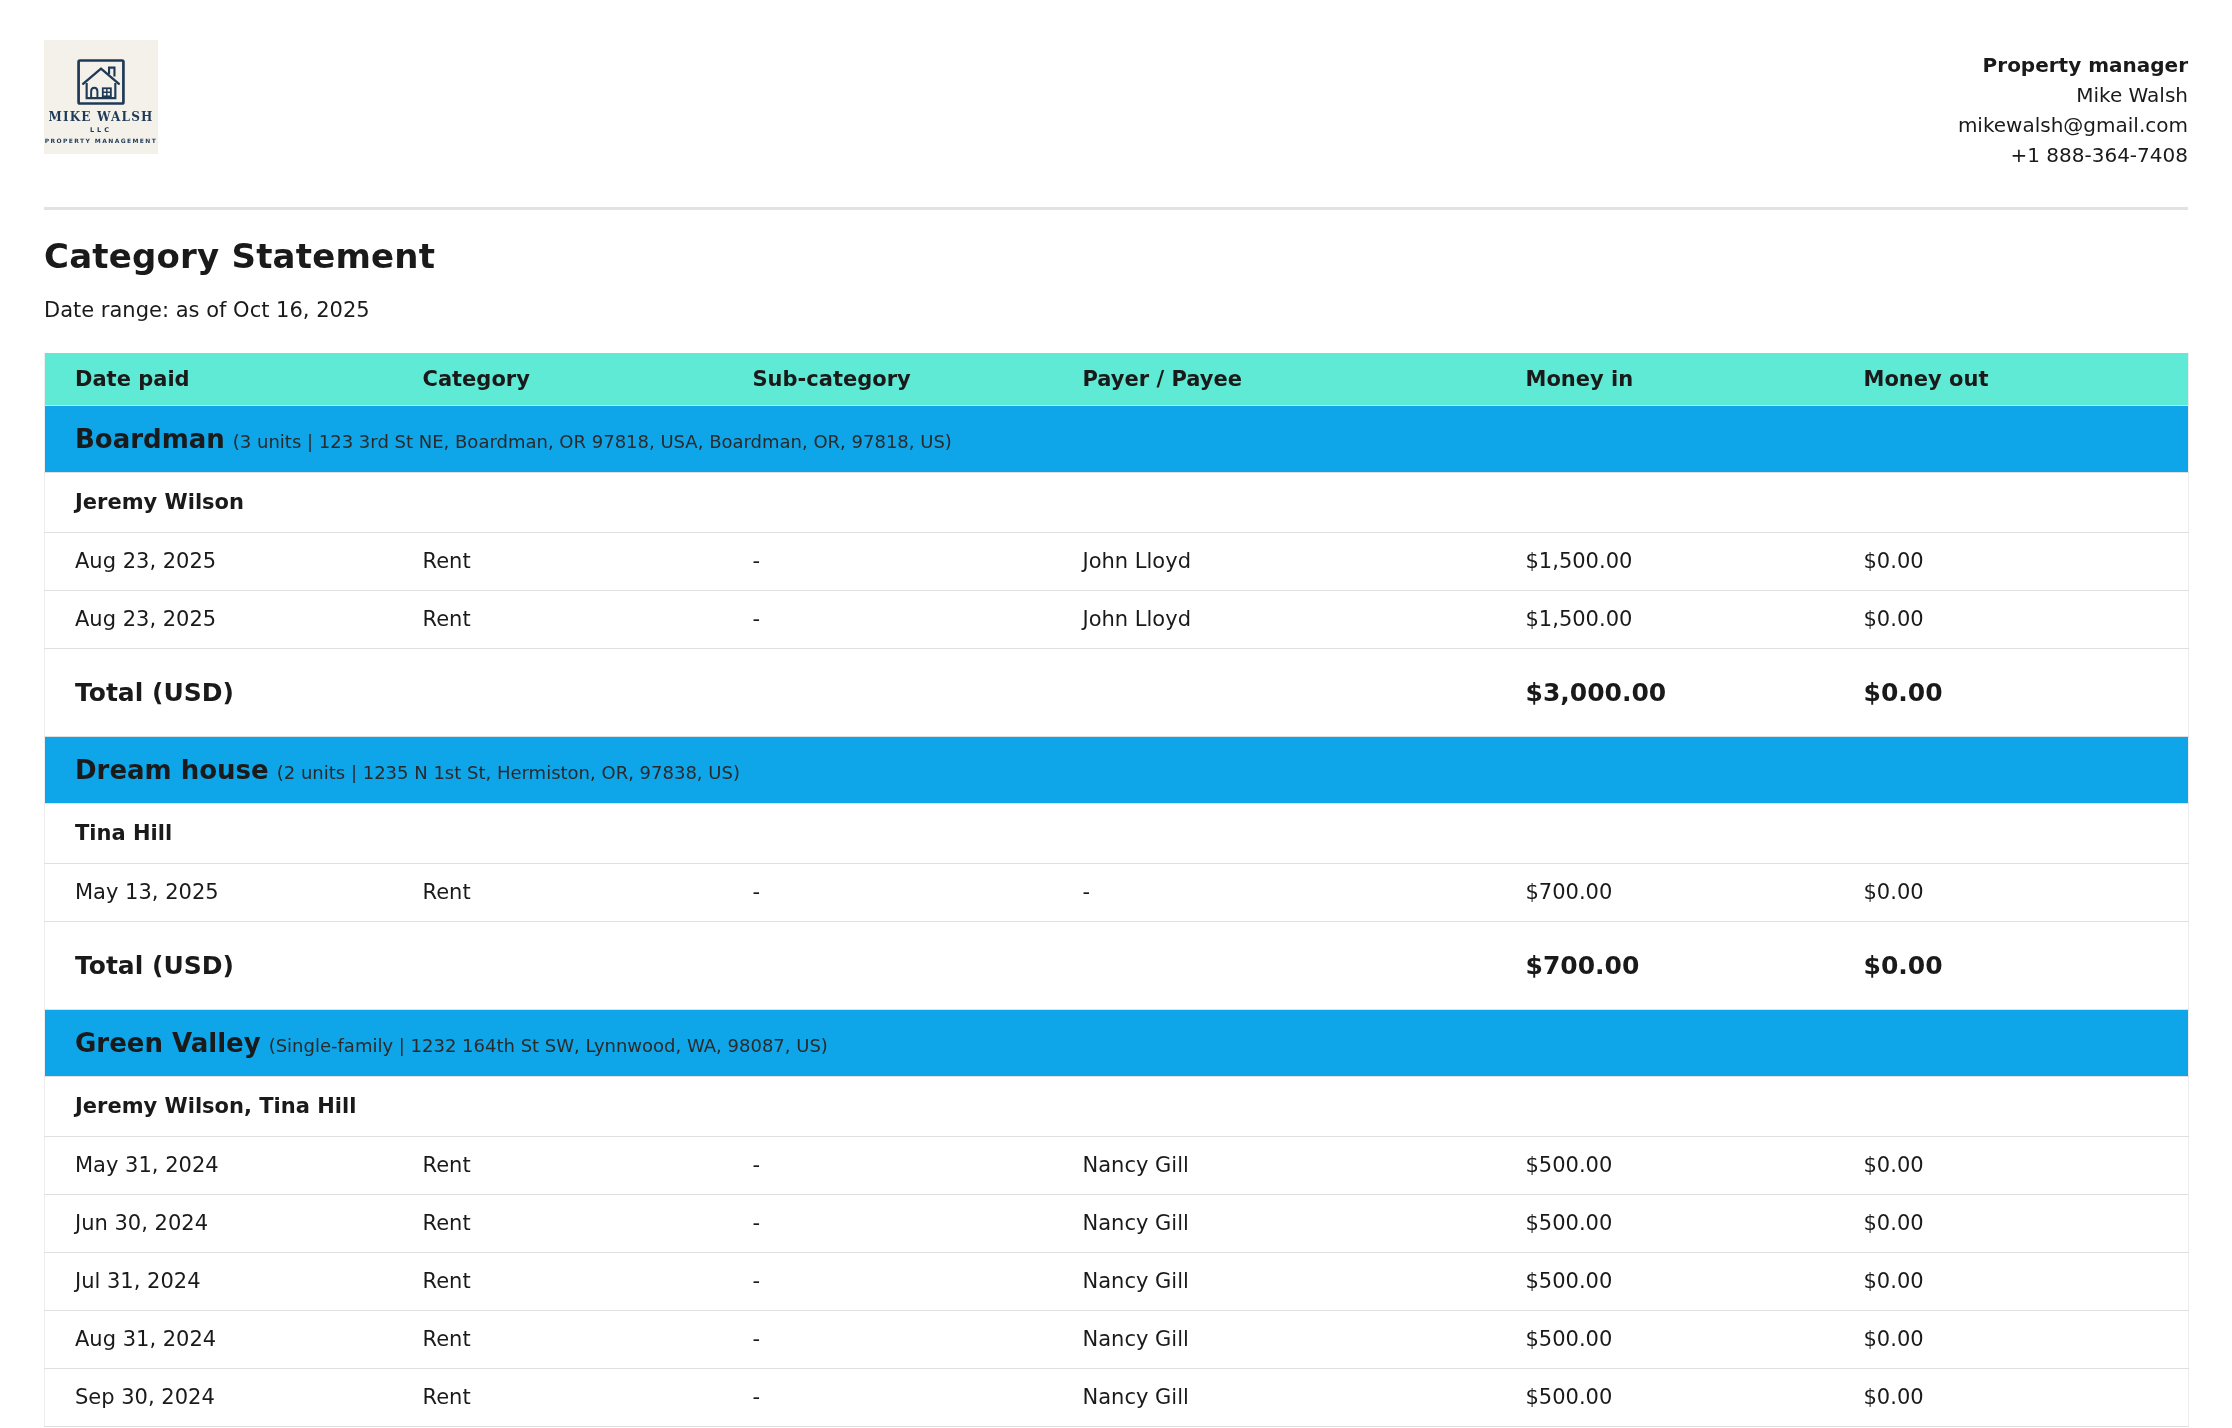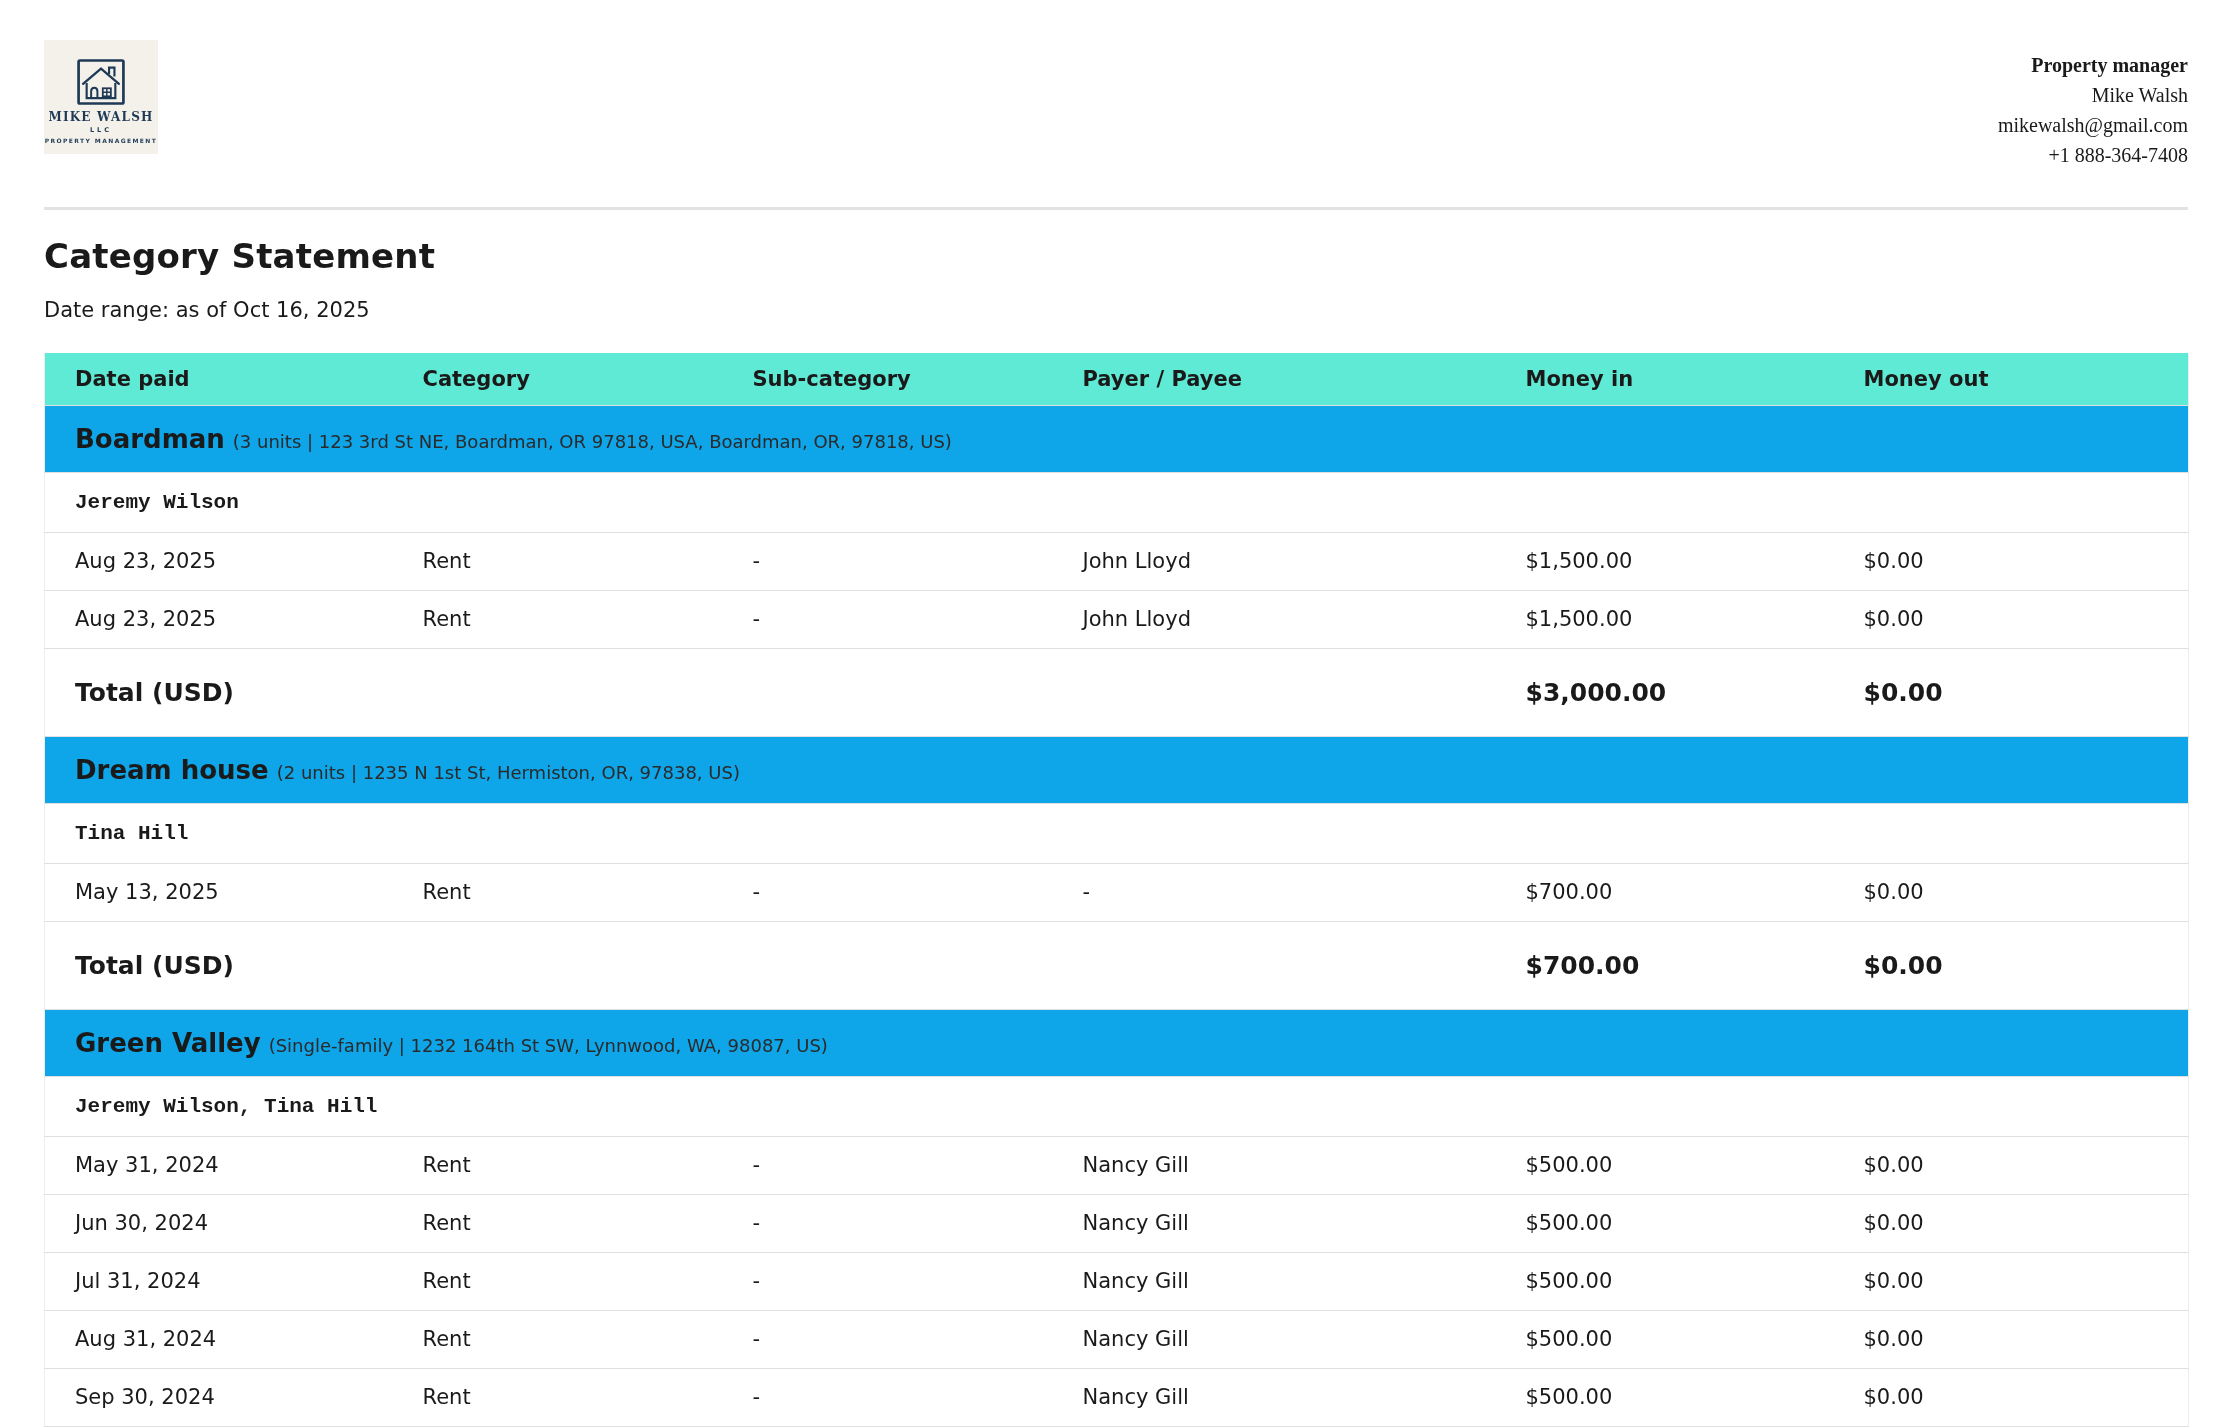--- a/index.html
+++ b/index.html
@@ -49,21 +49,20 @@
     letter-spacing: 1.4px;
     color: #1f3a56;
     margin-top: 3px;
     white-space: nowrap;
   }
   .contact-block {
     text-align: right;
     font-size: 20px;
     line-height: 30px;
     padding-top: 10px;
-    font-family: Liberation Serif, serif;
   }
   .contact-role { font-weight: bold; }
 
   
   .divider {
     border: none;
     border-top: 3px solid #e2e2e2;
     margin: 37px 0 0 0;
   }
 
@@ -113,21 +112,20 @@
     background: #0ea5e9;
     height: 67px;
   }
   .prop-name { font-size: 26px; font-weight: bold; }
   .prop-details { font-size: 18px; color: #2a2a2a; margin-left: 8px; }
 
   tr.tenant-row td {
     height: 60px;
     font-size: 21px;
     font-weight: bold;
-    font-family: Liberation Mono, monospace;
   }
   tr.data-row td {
     height: 58px;
     font-size: 21px;
   }
   tr.total-row td {
     height: 88px;
     font-size: 25px;
     font-weight: bold;
   }

